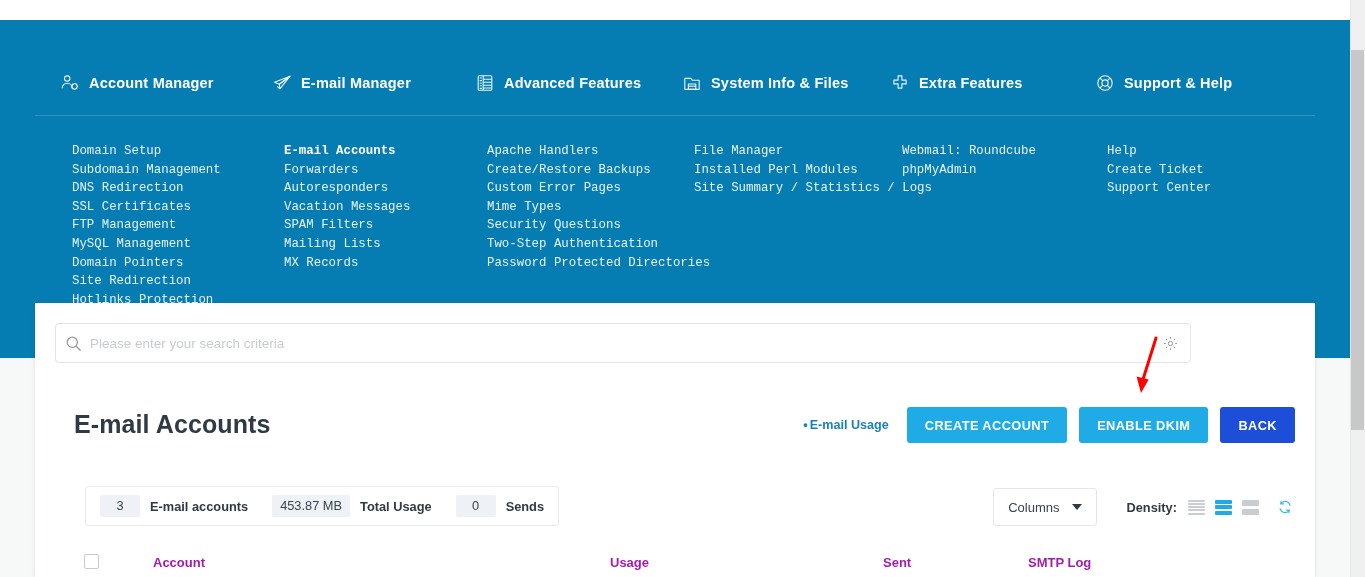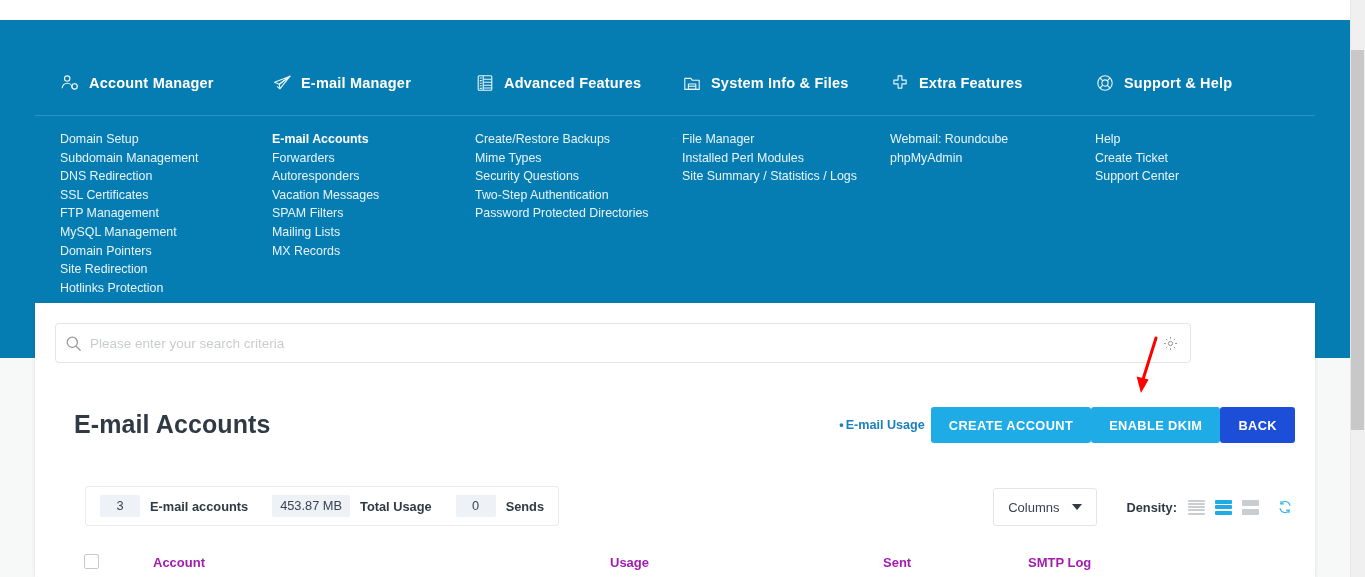--- a/index.html
+++ b/index.html
@@ -68,21 +68,21 @@
     position: absolute;
     left: 35px; top: 95px;
     width: 1280px; height: 1px;
     background: rgba(255,255,255,0.16);
   }
 
   .nav-links {
     position: absolute;
     top: 60px;
     list-style: none;
-    margin: 0; padding: 0;
+    margin: 12px; padding: 0; font-family: Liberation Mono, monospace;
   }
   .nav-links li {
     color: #e8f4fa;
     font-size: 12.4px;
     line-height: 18.6px;
     white-space: nowrap;
     cursor: pointer;
   }
   .nav-links li.active {
     color: #ffffff;
@@ -142,20 +142,21 @@
     color: #2f3a44;
     letter-spacing: .1px;
   }
 
   .head-actions {
     position: absolute;
     right: 20px; top: 104px;
     height: 36px;
     display: flex;
     align-items: center;
+    gap: 12px;
   }
   .usage-link {
     color: #1a7fbd;
     font-size: 12.6px;
     font-weight: bold;
     text-decoration: none;
     white-space: nowrap;
     cursor: pointer;
     margin-right: 6px;
   }
@@ -385,21 +386,23 @@
             <svg width="20" height="20" viewBox="0 0 20 20" fill="none" stroke="#ffffff" stroke-width="1.1">
               <rect x="3.2" y="2.8" width="13.6" height="14.4" rx="1"></rect>
               <path d="M8.2 2.8v14.4"></path>
               <path d="M8.2 6.2h8.6M8.2 9.2h8.6M8.2 12.2h8.6M8.2 15h8.6"></path>
               <path d="M4.8 5h2M4.8 7.6h2M4.8 10.2h2M4.8 12.8h2M4.8 15.4h2"></path>
             </svg>
           </span>
           <span>Advanced Features</span>
         </div>
         <ul class="nav-links">
+          <li>Apache Handlers</li>
           <li>Create/Restore Backups</li>
+          <li>Custom Error Pages</li>
           <li>Mime Types</li>
           <li>Security Questions</li>
           <li>Two-Step Authentication</li>
           <li>Password Protected Directories</li>
         </ul>
       </div>
 
       <div class="nav-col" style="left:682px;">
         <div class="nav-col-head">
           <span class="ic">

